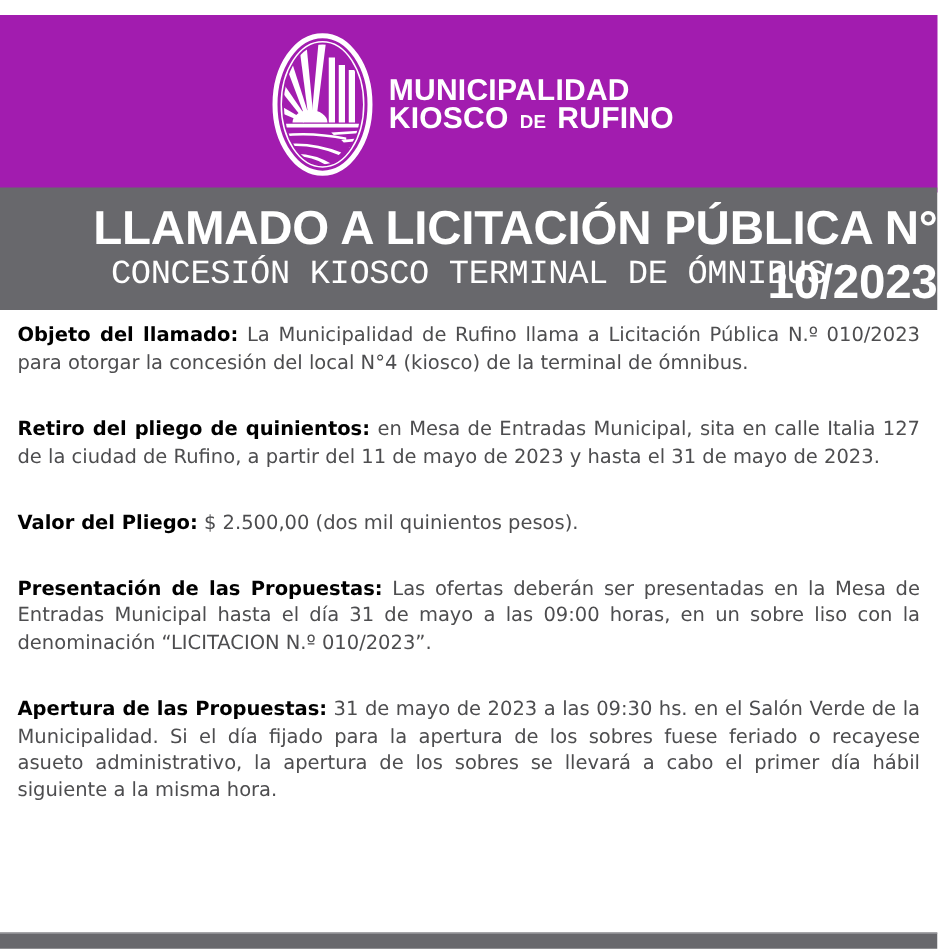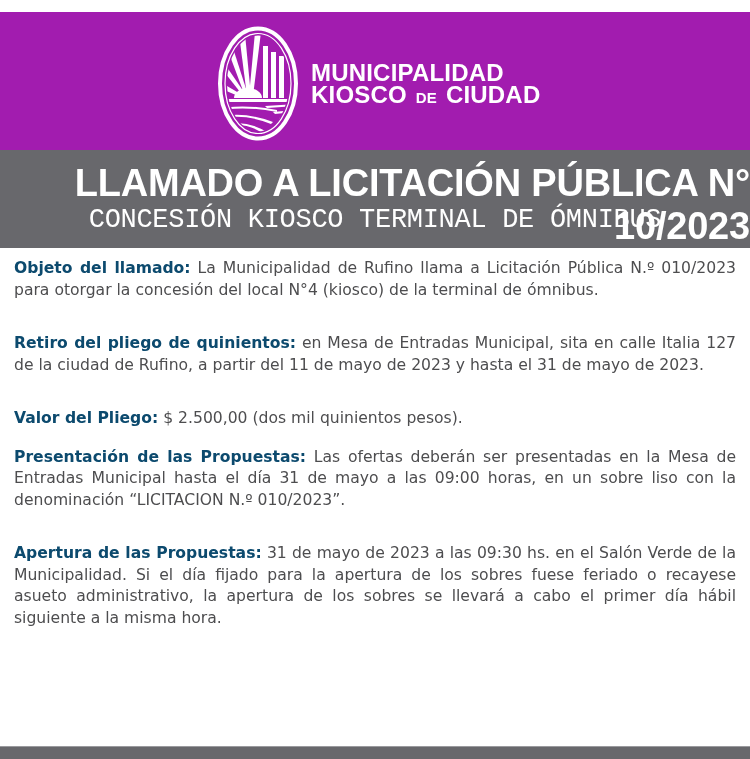--- a/index.html
+++ b/index.html
@@ -37,22 +37,22 @@
   .title-sub {
     position: absolute; left: 0; right: 0; top: 55px;
     font-family: Liberation Mono, monospace;
     font-size: 27px; letter-spacing: -0.3px;
   }
   .content {
     position: absolute; left: 14px; top: 258px; width: 722px;
     color: #4d4d4f; font-size: 15.6px; line-height: 21.5px;
   }
   .para { margin: 0 0 32px 0; text-align: justify; }
-  .para b { color: #0c4a6e; font-weight: bold; }
-  .para.p3 { margin-bottom: 17px; }
+  .para b { color: #000000; font-weight: bold; }
+  .para.p3 { margin-bottom: 31px; }
   .footer-band {
     position: absolute; left: 0; top: 746px; width: 750px; height: 13px;
     background: #68686c; border-top: 1px solid #9a9a9e;
   }
 </style>
 </head>
 <body>
 
 <div class="top-band">
   <svg class="logo-emblem" viewBox="0 0 82 115" xmlns="http://www.w3.org/2000/svg">
@@ -80,21 +80,21 @@
       <path d="M4,82 Q30,78 60,84 L60,86 Q30,80 4,84 Z"></path>
       <path d="M6,90 Q30,86 56,96 L54,98 Q30,88 6,92 Z"></path>
       <path d="M10,98 Q30,94 50,106 L47,108 Q30,96 10,100 Z"></path>
       <path d="M48,80 L78,78 L78,80 L50,82 Z"></path>
       <path d="M56,86 L78,84 L78,86 L58,88 Z"></path>
       <path d="M62,92 L78,90 L78,92 L64,94 Z"></path>
     </g>
   </svg>
   <div class="logo-text">
     <span class="logo-line1">MUNICIPALIDAD</span>
-    <span class="logo-line2"><span>KIOSCO</span> <span class="logo-small">DE</span> <span>CIUDAD</span></span>
+    <span class="logo-line2"><span>KIOSCO</span> <span class="logo-small">DE</span> <span>RUFINO</span></span>
   </div>
 </div>
 
 <div class="title-box">
   <div class="title-main">LLAMADO A LICITACIÓN PÚBLICA N° 10/2023</div>
   <div class="title-sub">CONCESIÓN KIOSCO TERMINAL DE ÓMNIBUS</div>
 </div>
 
 <div class="content">
   <p class="para p1"><b>Objeto del llamado:</b> <span>La Municipalidad de Rufino llama a Licitación Pública N.º 010/2023 para otorgar la concesión del local N°4 (kiosco) de la terminal de ómnibus.</span></p>

